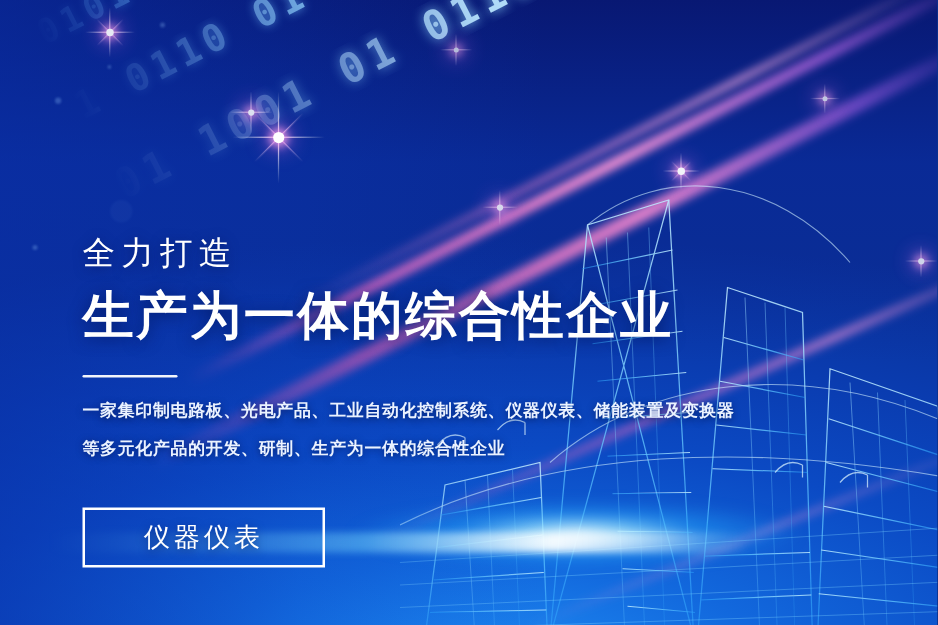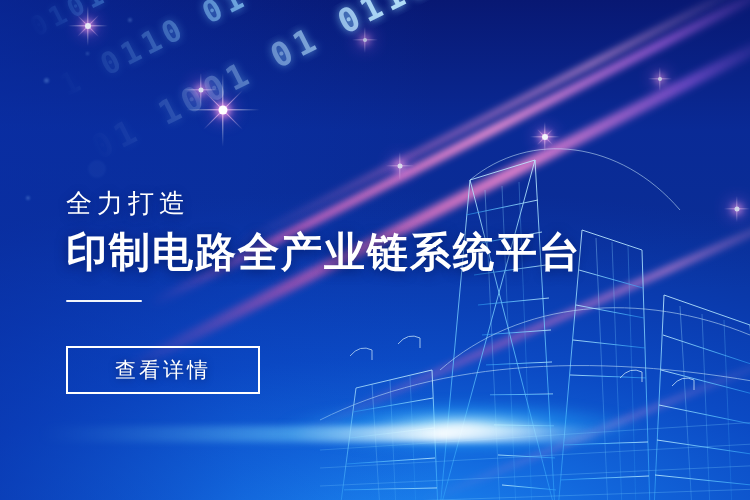--- a/index.html
+++ b/index.html
@@ -307,21 +307,25 @@
   <div class="dust" style="left:44px;top:78px;width:5px;height:5px;"></div>
   <div class="dust" style="left:86px;top:52px;width:3px;height:3px;"></div>
   <div class="dust" style="left:128px;top:18px;width:4px;height:4px;"></div>
   <div class="dust" style="left:88px;top:160px;width:18px;height:18px;opacity:.18;"></div>
   <div class="dust" style="left:26px;top:196px;width:4px;height:4px;"></div>
 
   <div class="content">
 
     <div class="eyebrow">全力打造</div>
 
-    <h1 class="headline">印制电路全产业链系统平台</h1>
+    <h1 class="headline">生产为一体的综合性企业</h1>
 
     <div class="divider"></div>
 
-
-    <button class="cta" type="button">查看详情</button>
+    <div class="desc">
+      <p>一家集印制电路板、光电产品、工业自动化控制系统、仪器仪表、储能装置及变换器</p>
+      <p>等多元化产品的开发、研制、生产为一体的综合性企业</p>
+    </div>
+
+    <button class="cta" type="button">仪器仪表</button>
   </div>
 
 </div>
 
 </body></html>

